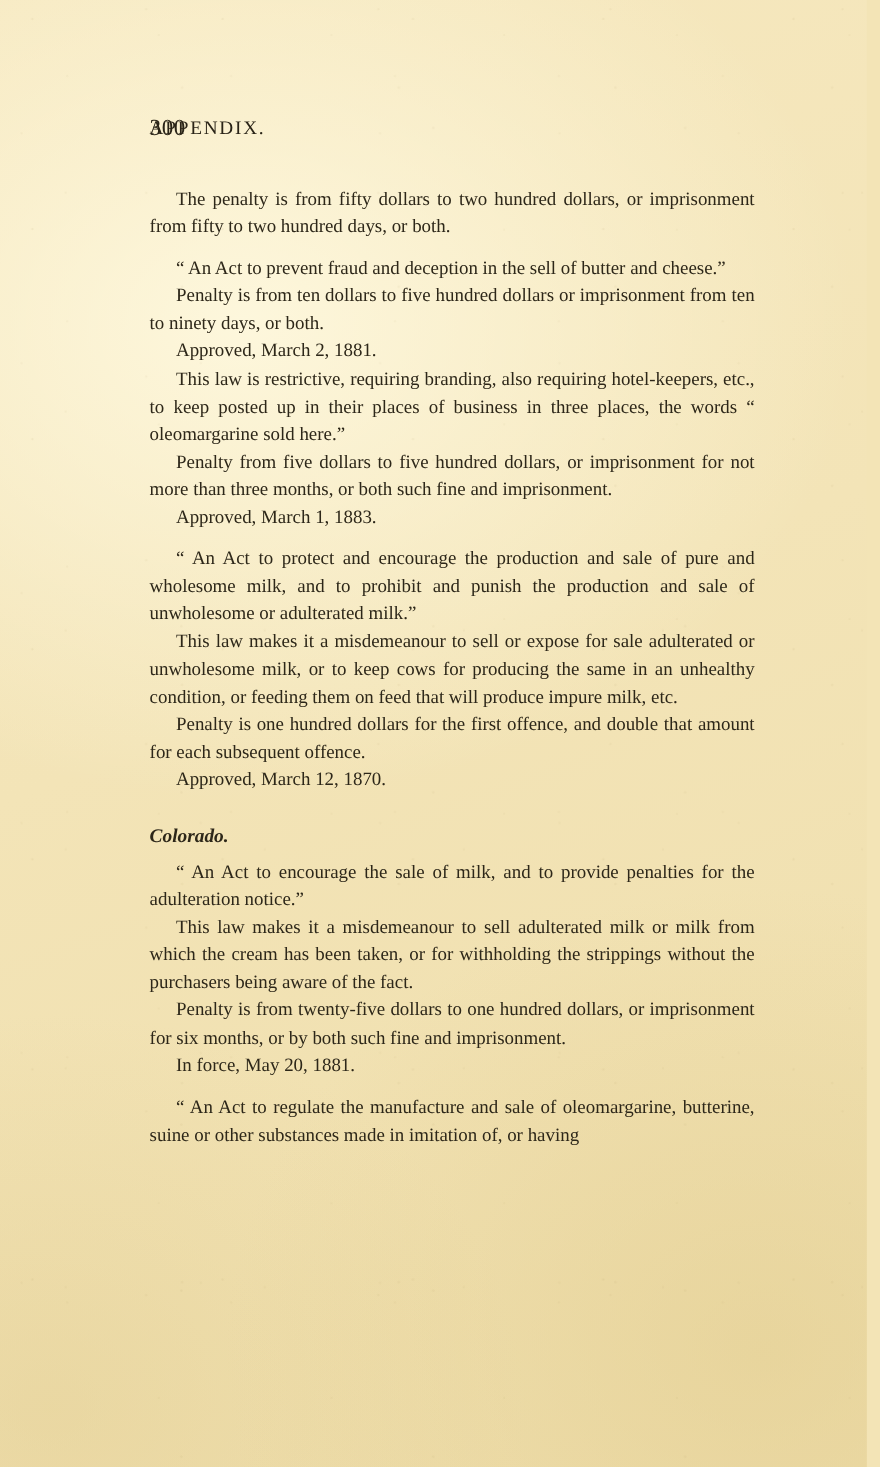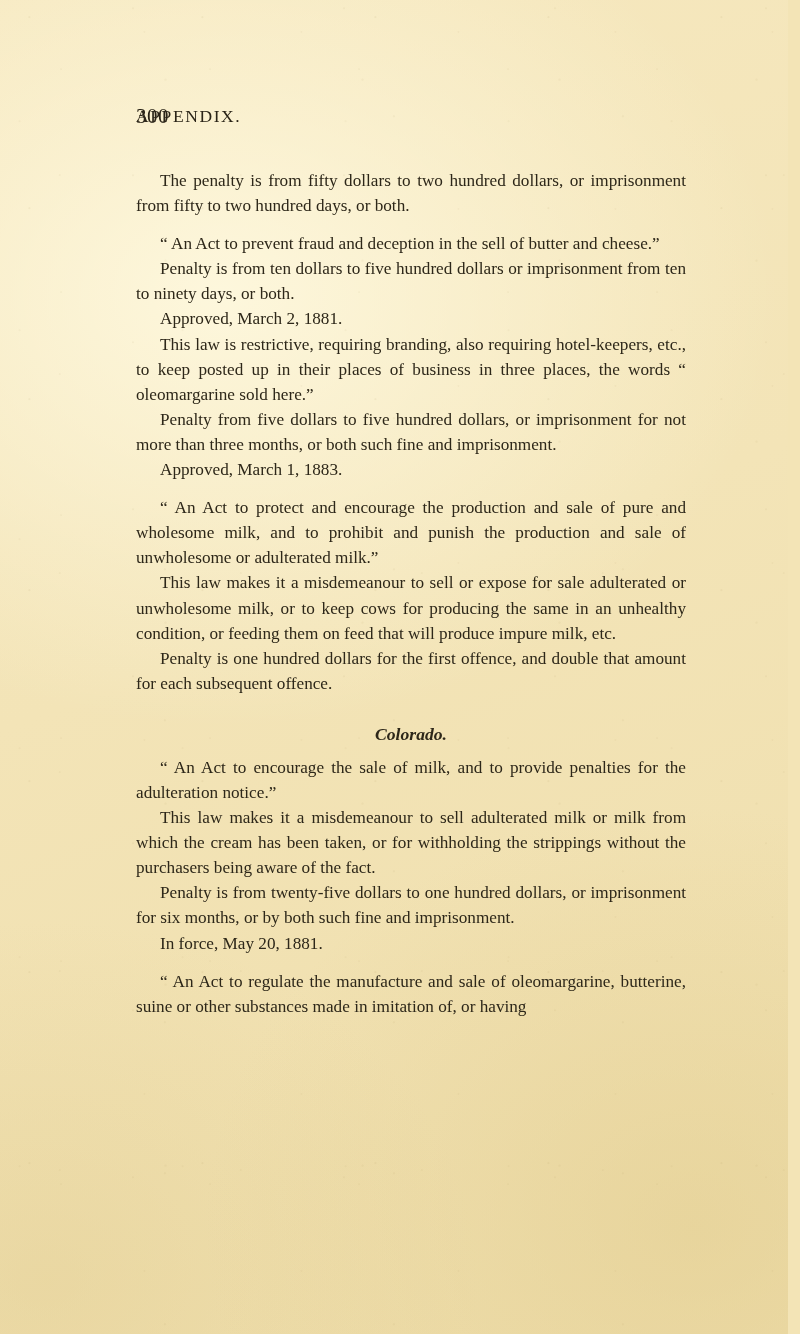--- a/index.html
+++ b/index.html
@@ -90,21 +90,21 @@
     font-size: 17.2px;
     line-height: 25.1px;
     text-indent: 24px;
     color: #2d2719;
     -webkit-font-smoothing: antialiased;
   }
   p.para.gap-before { margin-top: 13px; }
 
   .section-head {
     margin: 26px 0 9px 0;
-    text-align: center;
+    text-align: left;
     font-style: italic;
     font-size: 17.6px;
     line-height: 24px;
     color: #2d2719;
   }
 
   
   .textblock, .running-head { filter: blur(0.12px); }
 </style>
 </head>
@@ -135,20 +135,21 @@
     <p class="para">Penalty from five dollars to five hundred dollars, or imprisonment for not more than three months, or both such fine and imprisonment.</p>
 
     <p class="para">Approved, March 1, 1883.</p>
 
     <p class="para gap-before">“ An Act to protect and encourage the production and sale of pure and wholesome milk, and to prohibit and punish the production and sale of unwholesome or adulterated milk.”</p>
 
     <p class="para">This law makes it a misdemeanour to sell or expose for sale adulterated or unwholesome milk, or to keep cows for producing the same in an unhealthy condition, or feeding them on feed that will produce impure milk, etc.</p>
 
     <p class="para">Penalty is one hundred dollars for the first offence, and double that amount for each subsequent offence.</p>
 
+    <p class="para">Approved, March 12, 1870.</p>
 
     <h2 class="section-head">Colorado.</h2>
 
     <p class="para">“ An Act to encourage the sale of milk, and to provide penalties for the adulteration notice.”</p>
 
     <p class="para">This law makes it a misdemeanour to sell adulterated milk or milk from which the cream has been taken, or for withholding the strippings without the purchasers being aware of the fact.</p>
 
     <p class="para">Penalty is from twenty-five dollars to one hundred dollars, or imprisonment for six months, or by both such fine and imprisonment.</p>
 
     <p class="para">In force, May 20, 1881.</p>

